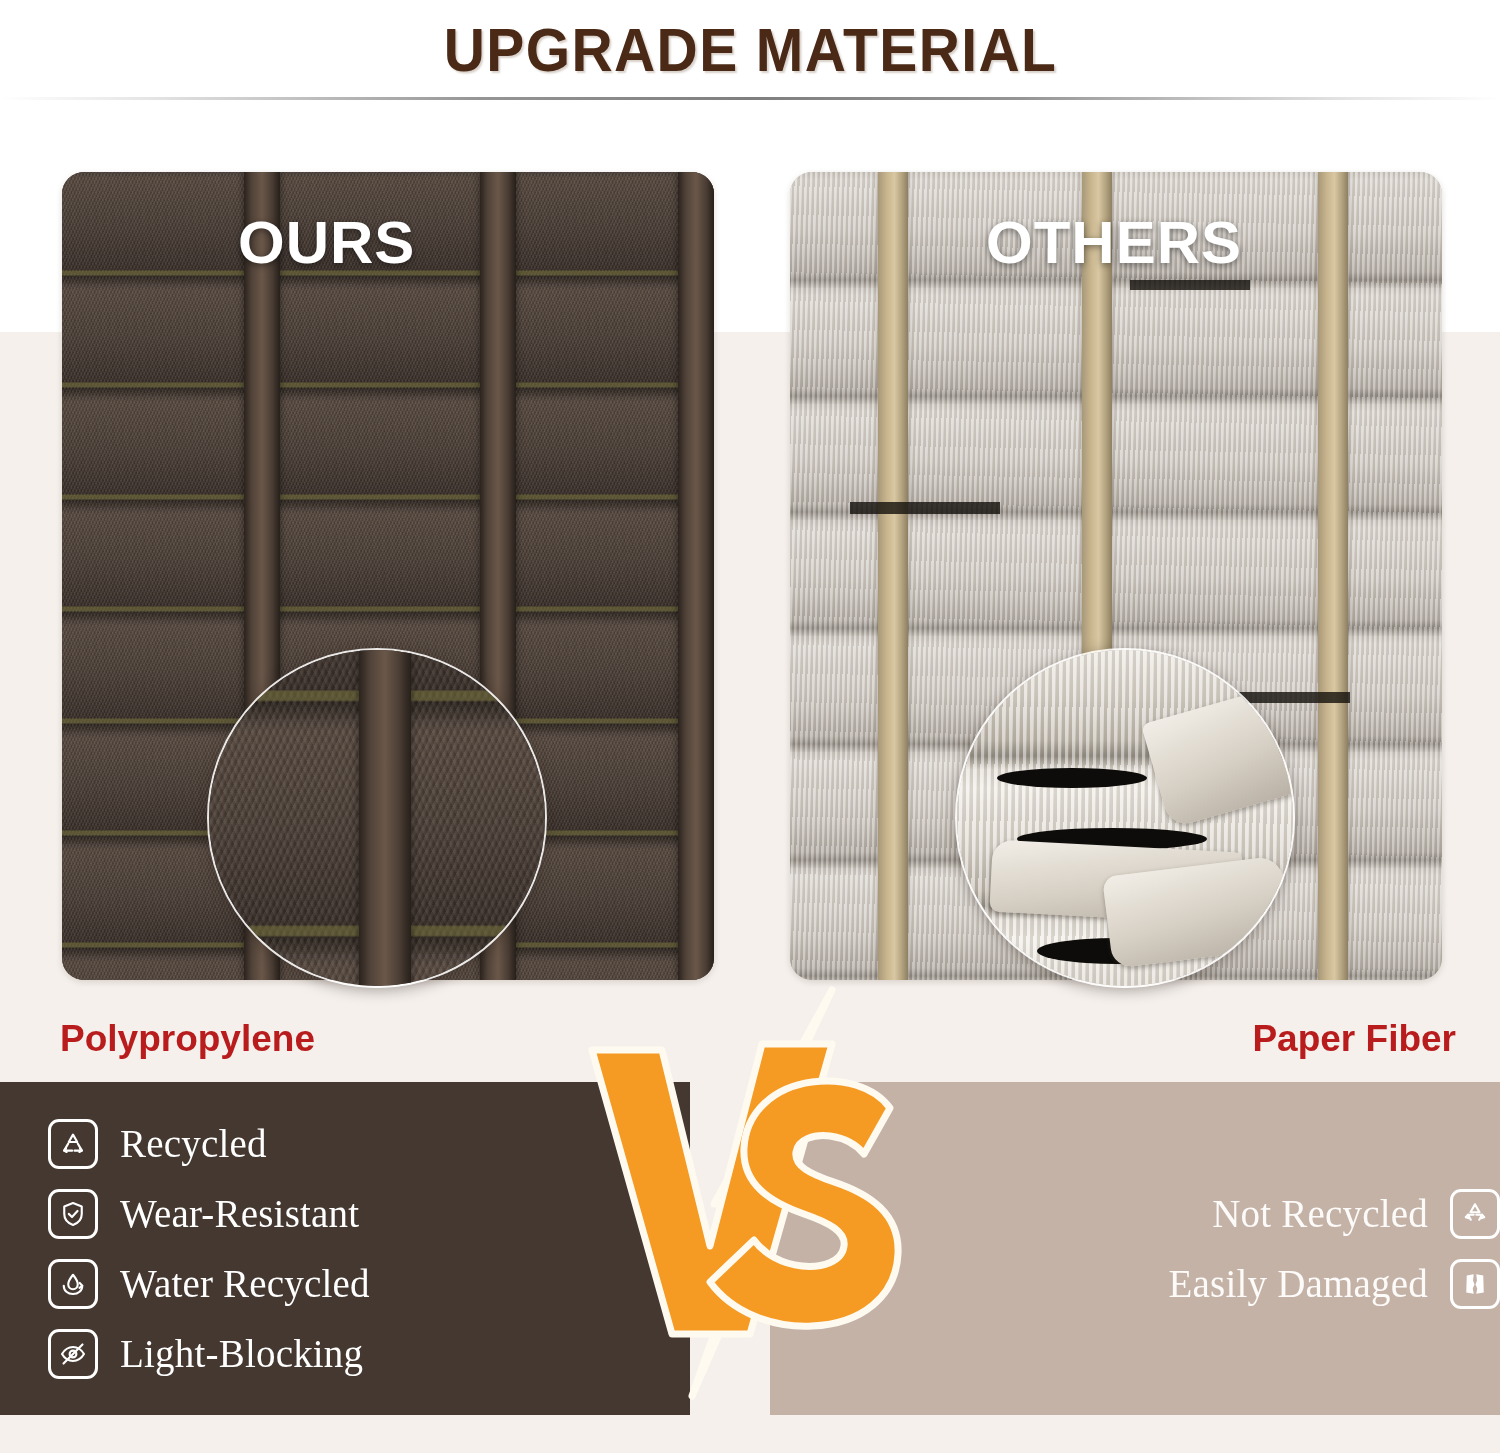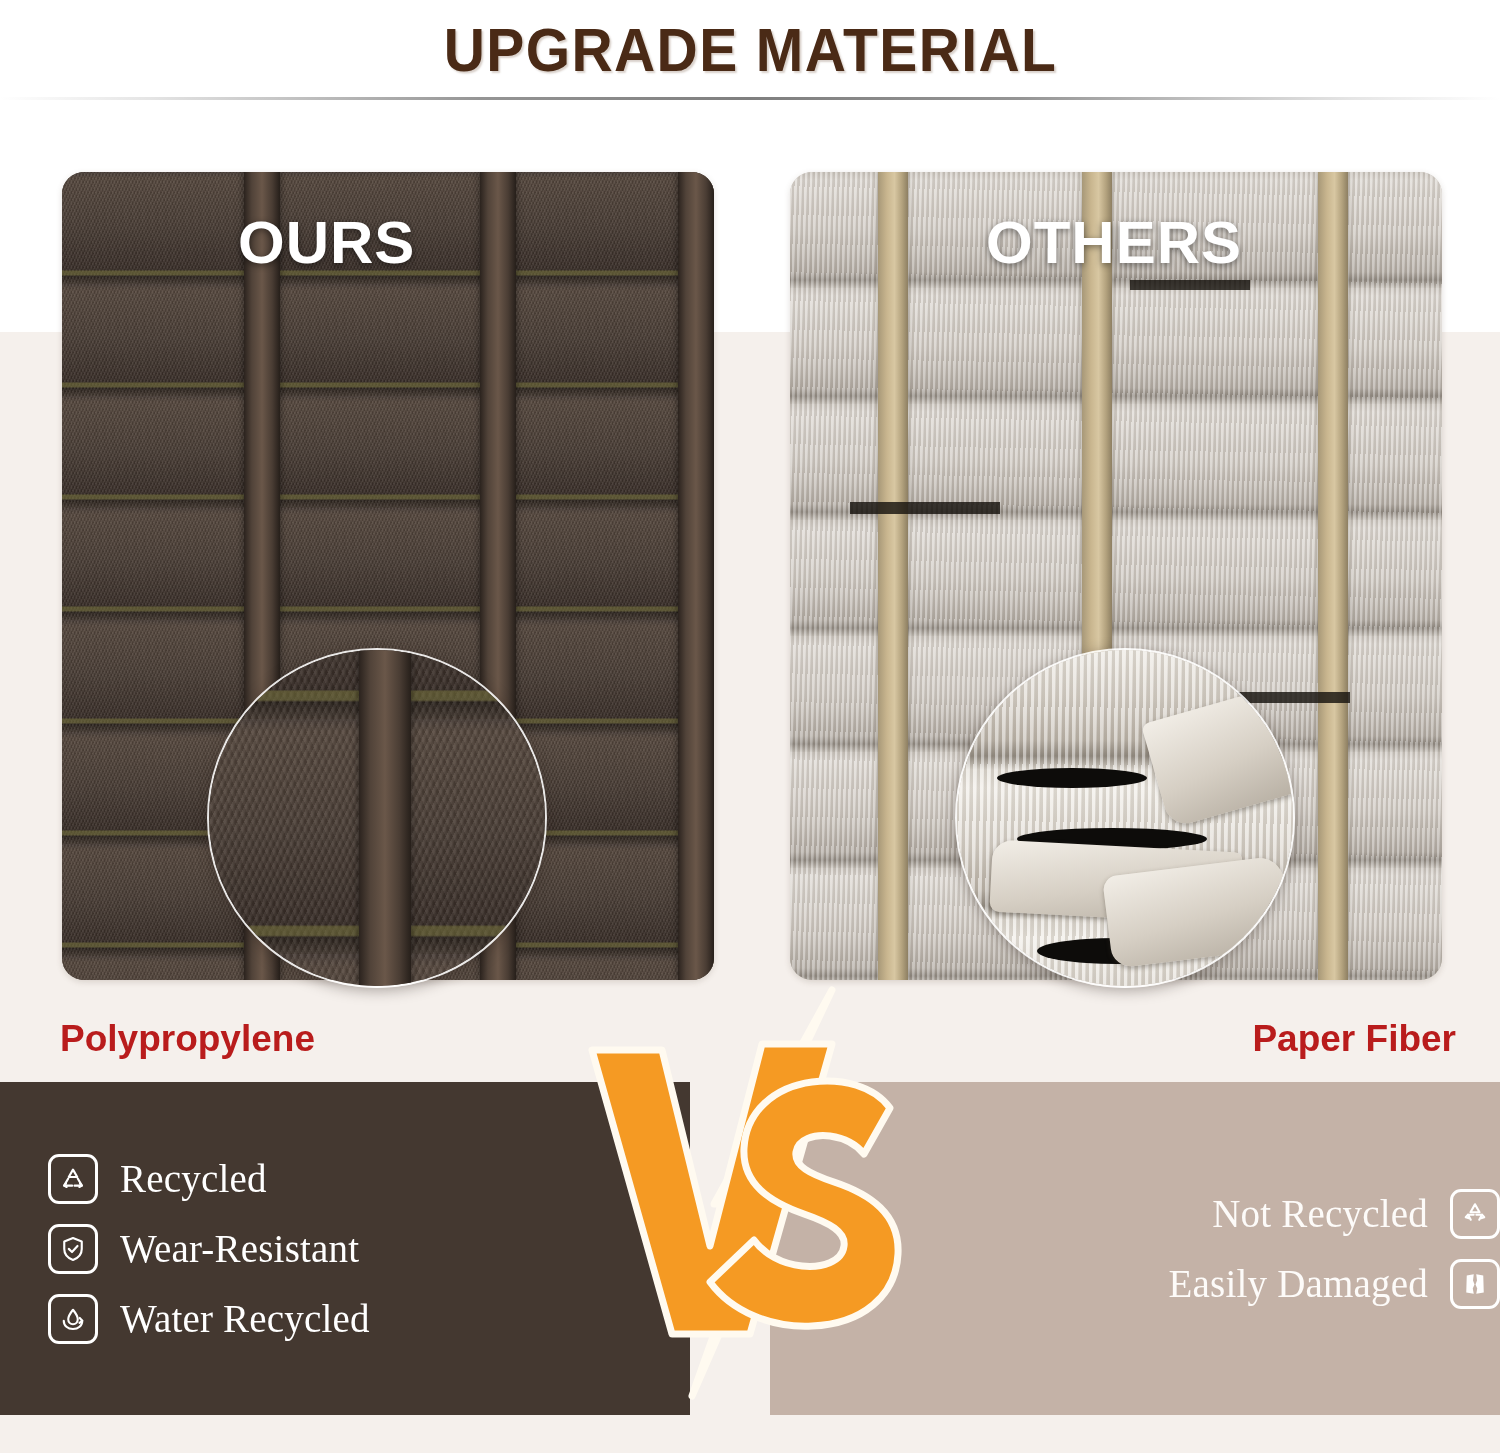--- a/index.html
+++ b/index.html
@@ -360,20 +360,30 @@
       <span class="feat-icon">
         <svg width="30" height="30" viewBox="0 0 24 24" fill="none" stroke="#ffffff" stroke-width="1.7" stroke-linecap="round" stroke-linejoin="round">
           <path d="M12 4.6 C12 4.6 8.2 9.4 8.2 12.2 C8.2 14.5 9.9 16.2 12 16.2 C14.1 16.2 15.8 14.5 15.8 12.2 C15.8 9.4 12 4.6 12 4.6 Z"></path>
           <path d="M4.6 13.4 C4.6 17.4 7.8 20 12 20 C16.2 20 19.4 17.4 19.4 13.4"></path>
           <path d="M17.4 11.2 L19.4 13.4 L17.2 15.1"></path>
         </svg>
       </span>
       <span class="feat-text">Water Recycled</span>
     </div>
 
+    <div class="feat-row">
+      <span class="feat-icon">
+        <svg width="30" height="30" viewBox="0 0 24 24" fill="none" stroke="#ffffff" stroke-width="1.7" stroke-linecap="round" stroke-linejoin="round">
+          <path d="M3.2 12 C5.4 8.3 8.6 6.4 12 6.4 C15.4 6.4 18.6 8.3 20.8 12 C18.6 15.7 15.4 17.6 12 17.6 C8.6 17.6 5.4 15.7 3.2 12 Z"></path>
+          <circle cx="12" cy="12" r="2.7"></circle>
+          <path d="M4.4 19.6 L19.6 4.4"></path>
+        </svg>
+      </span>
+      <span class="feat-text">Light-Blocking</span>
+    </div>
   </div>
 
   <div class="feat-list feat-right">
 
     <div class="feat-row">
       <span class="feat-text">Not Recycled</span>
       <span class="feat-icon">
         <svg width="30" height="30" viewBox="0 0 24 24" fill="none" stroke="#ffffff" stroke-width="1.7" stroke-linecap="round" stroke-linejoin="round">
           <path d="M12 4.2 L15.6 10.6 L8.4 10.6 Z"></path>
           <path d="M10.9 12.6 L6.4 12.6 L8.6 16.6"></path>

